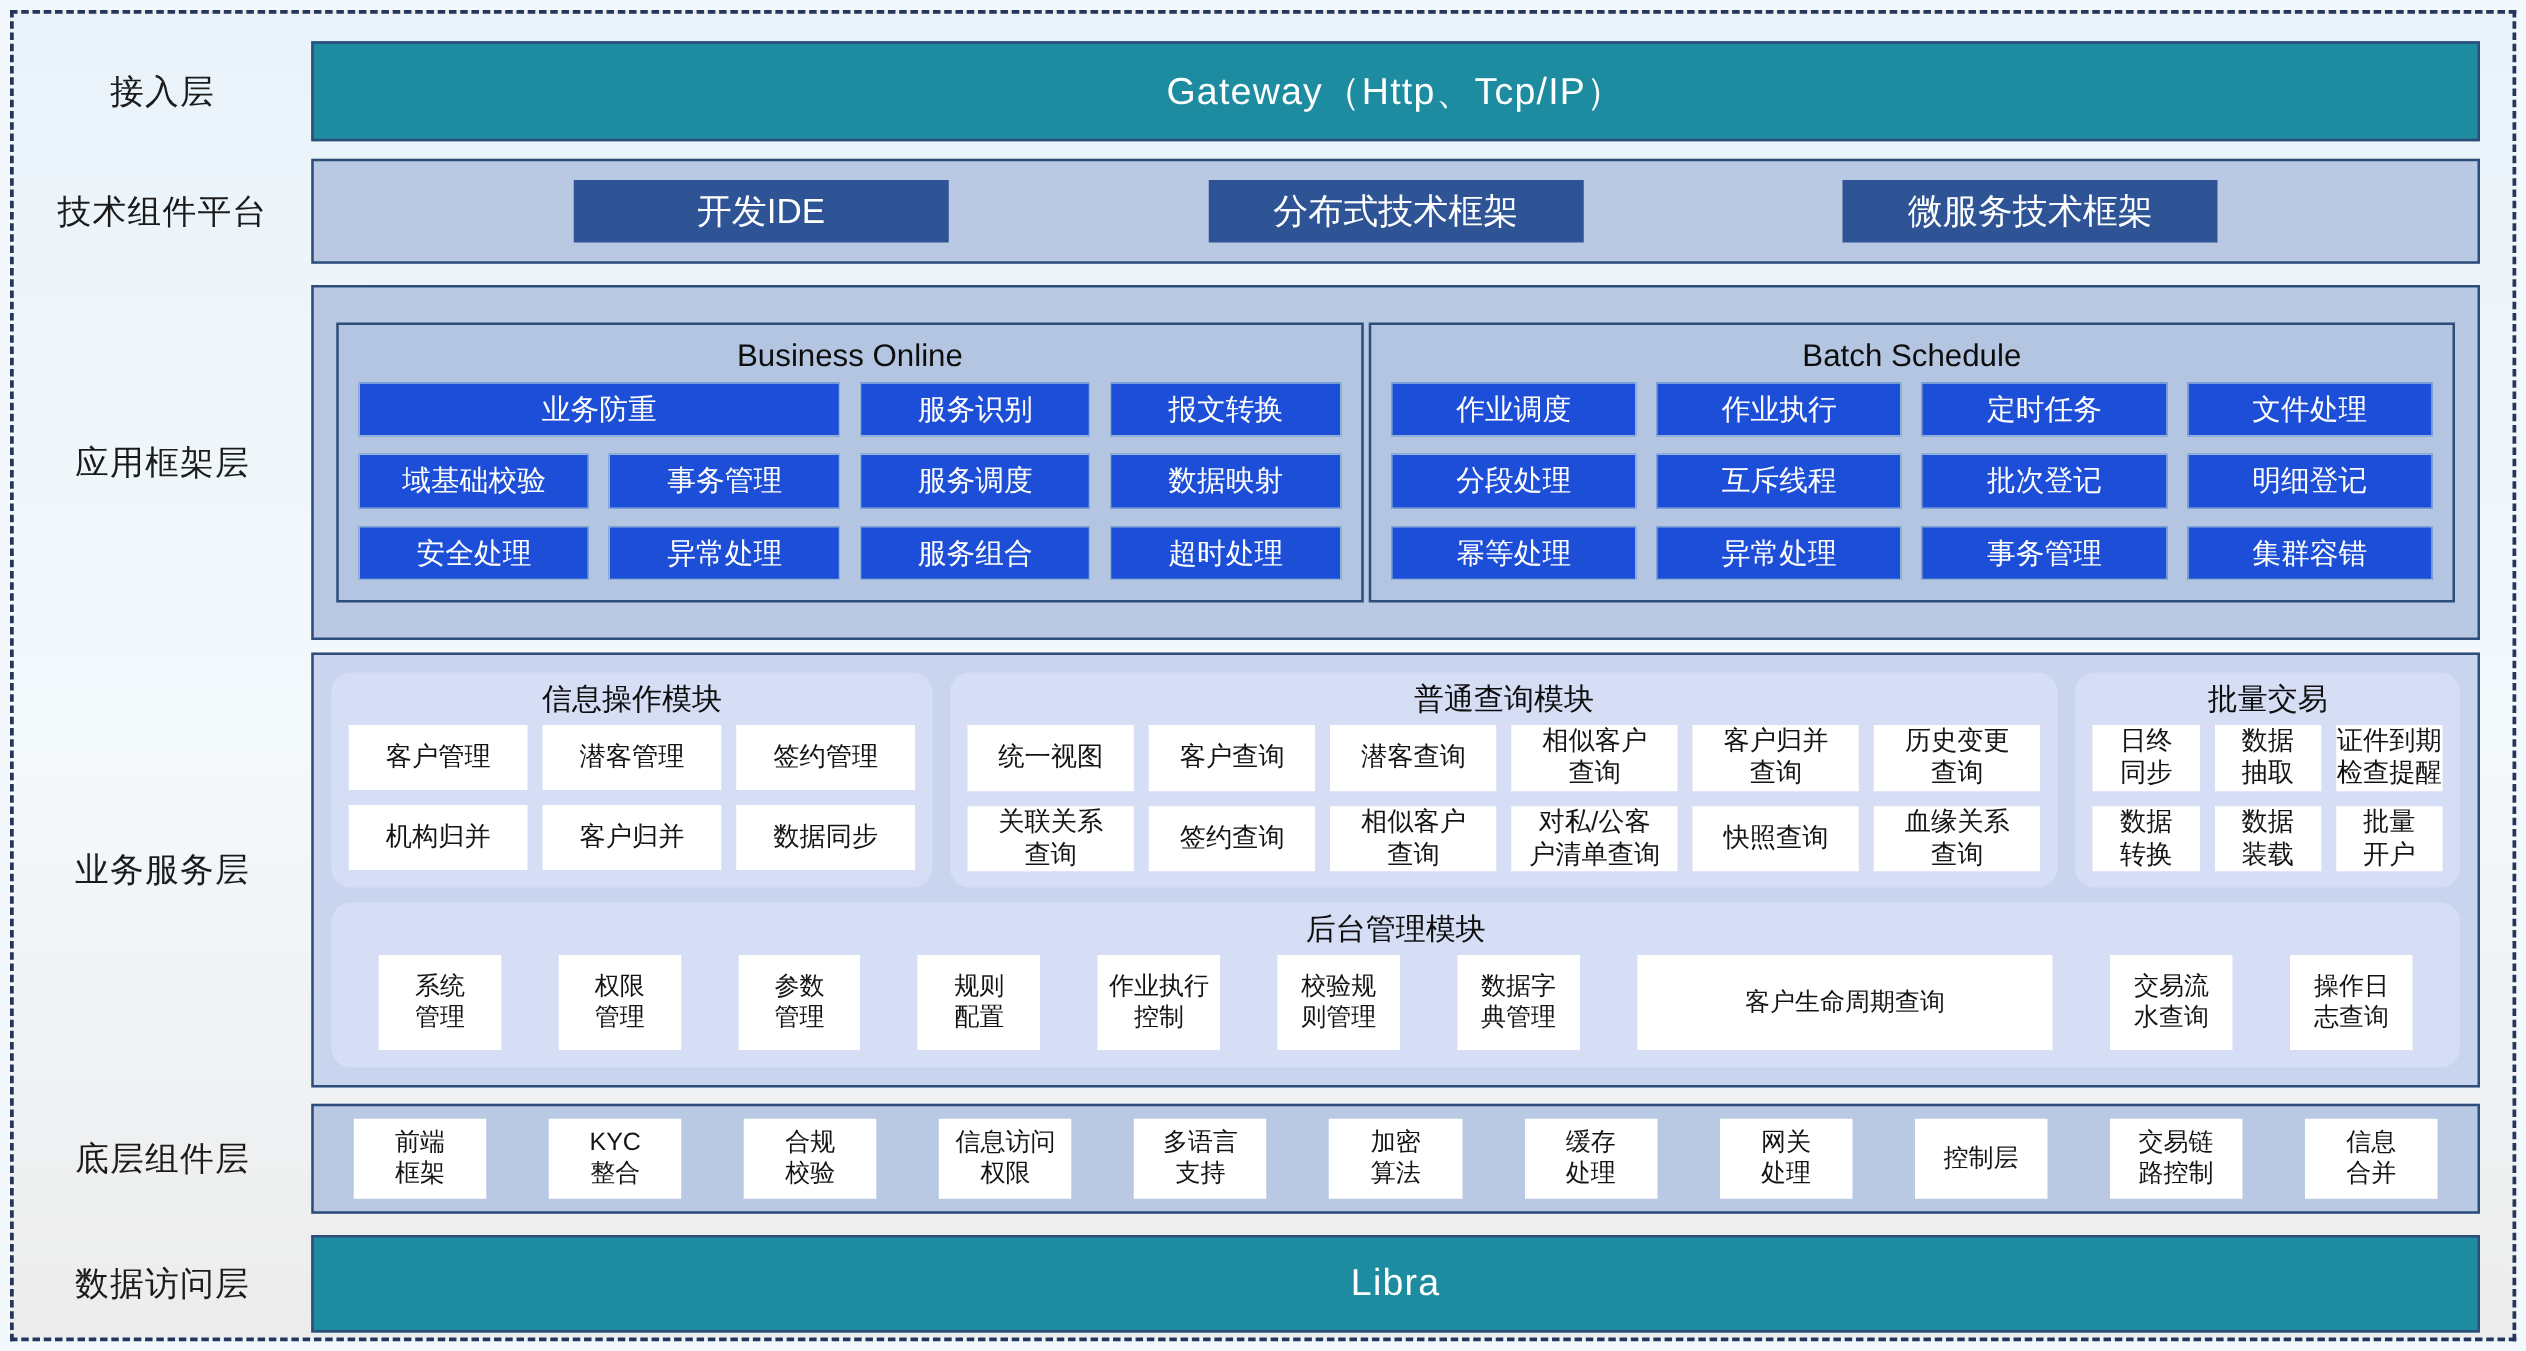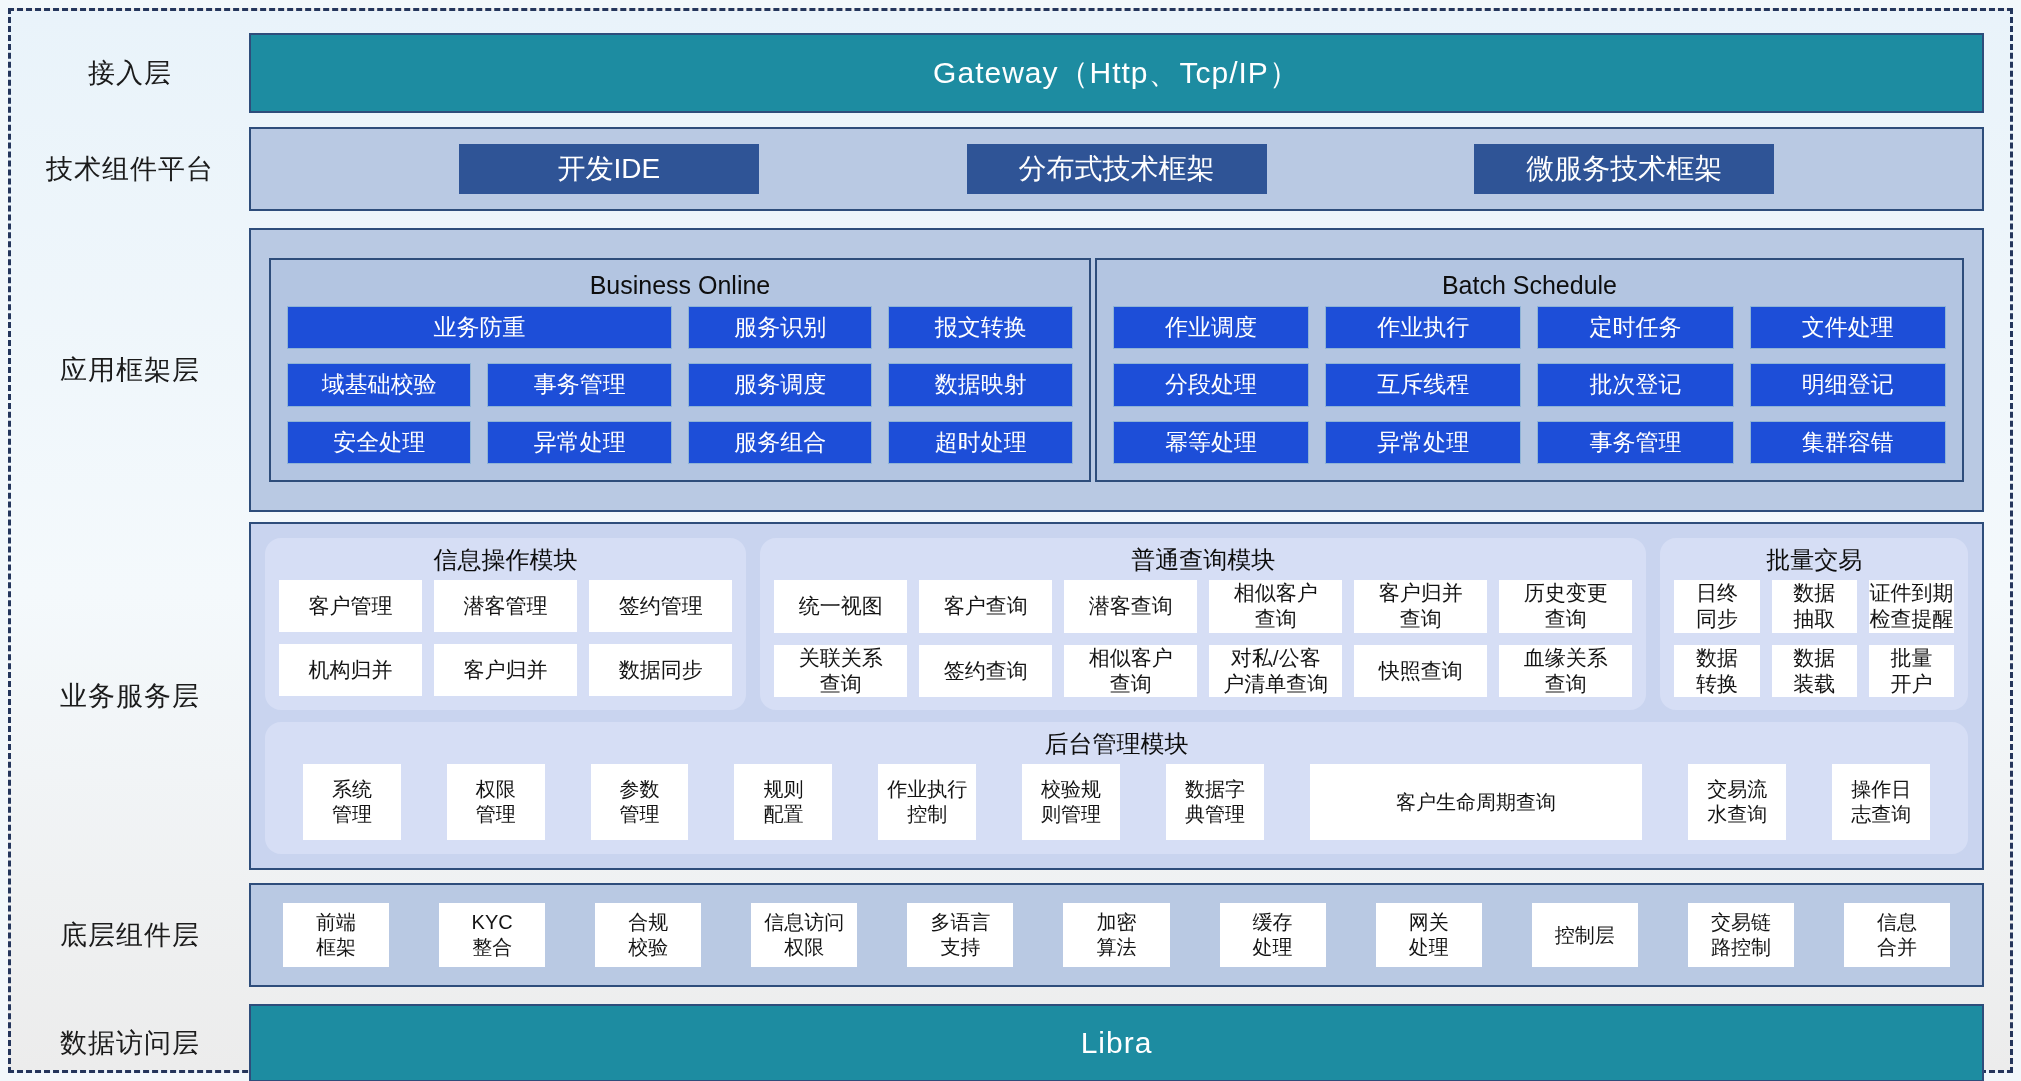--- a/index.html
+++ b/index.html
@@ -6,21 +6,21 @@
   body{font-family:"Liberation Sans","DejaVu Sans",sans-serif;}
   .stage{position:relative;width:2021px;height:1081px;background:#f2f8fb;overflow:hidden;}
   .frame{position:absolute;inset:8px;border:3px dashed #24365c;
          background:linear-gradient(180deg,#e9f3fa 0%,#f4f9fc 55%,#ececec 100%);
          box-sizing:border-box;padding:10px 26px 10px 0;display:flex;flex-direction:column;}
   .row{display:flex;flex:none;}
   .row-access{height:80px;margin-top:12px;}
   .row-tech{height:84px;margin-top:14px;}
   .row-app{height:284px;margin-top:17px;}
   .row-biz{height:348px;margin-top:10px;}
-  .row-base{height:104px;margin-top:13px;}
+  .row-base{height:88px;margin-top:13px;}
   .row-data{height:78px;margin-top:17px;}
   .label-col{width:238px;flex:none;display:flex;align-items:center;justify-content:center;
              font-size:27px;color:#1b1b1b;letter-spacing:1px;}
   .content{flex:1;display:flex;min-width:0;}
   .teal-bar{flex:1;background:#1d8ca1;border:2px solid #2e4d7b;color:#fff;font-size:30px;
             display:flex;align-items:center;justify-content:center;letter-spacing:1px;}
   .panel{flex:1;background:#b9c9e3;border:2px solid #2e4d7b;box-sizing:border-box;}
   .tech-panel{display:flex;align-items:center;justify-content:space-evenly;}
   .tech-btn{width:300px;height:50px;background:#2f5496;color:#fff;font-size:28px;
             display:flex;align-items:center;justify-content:center;}

